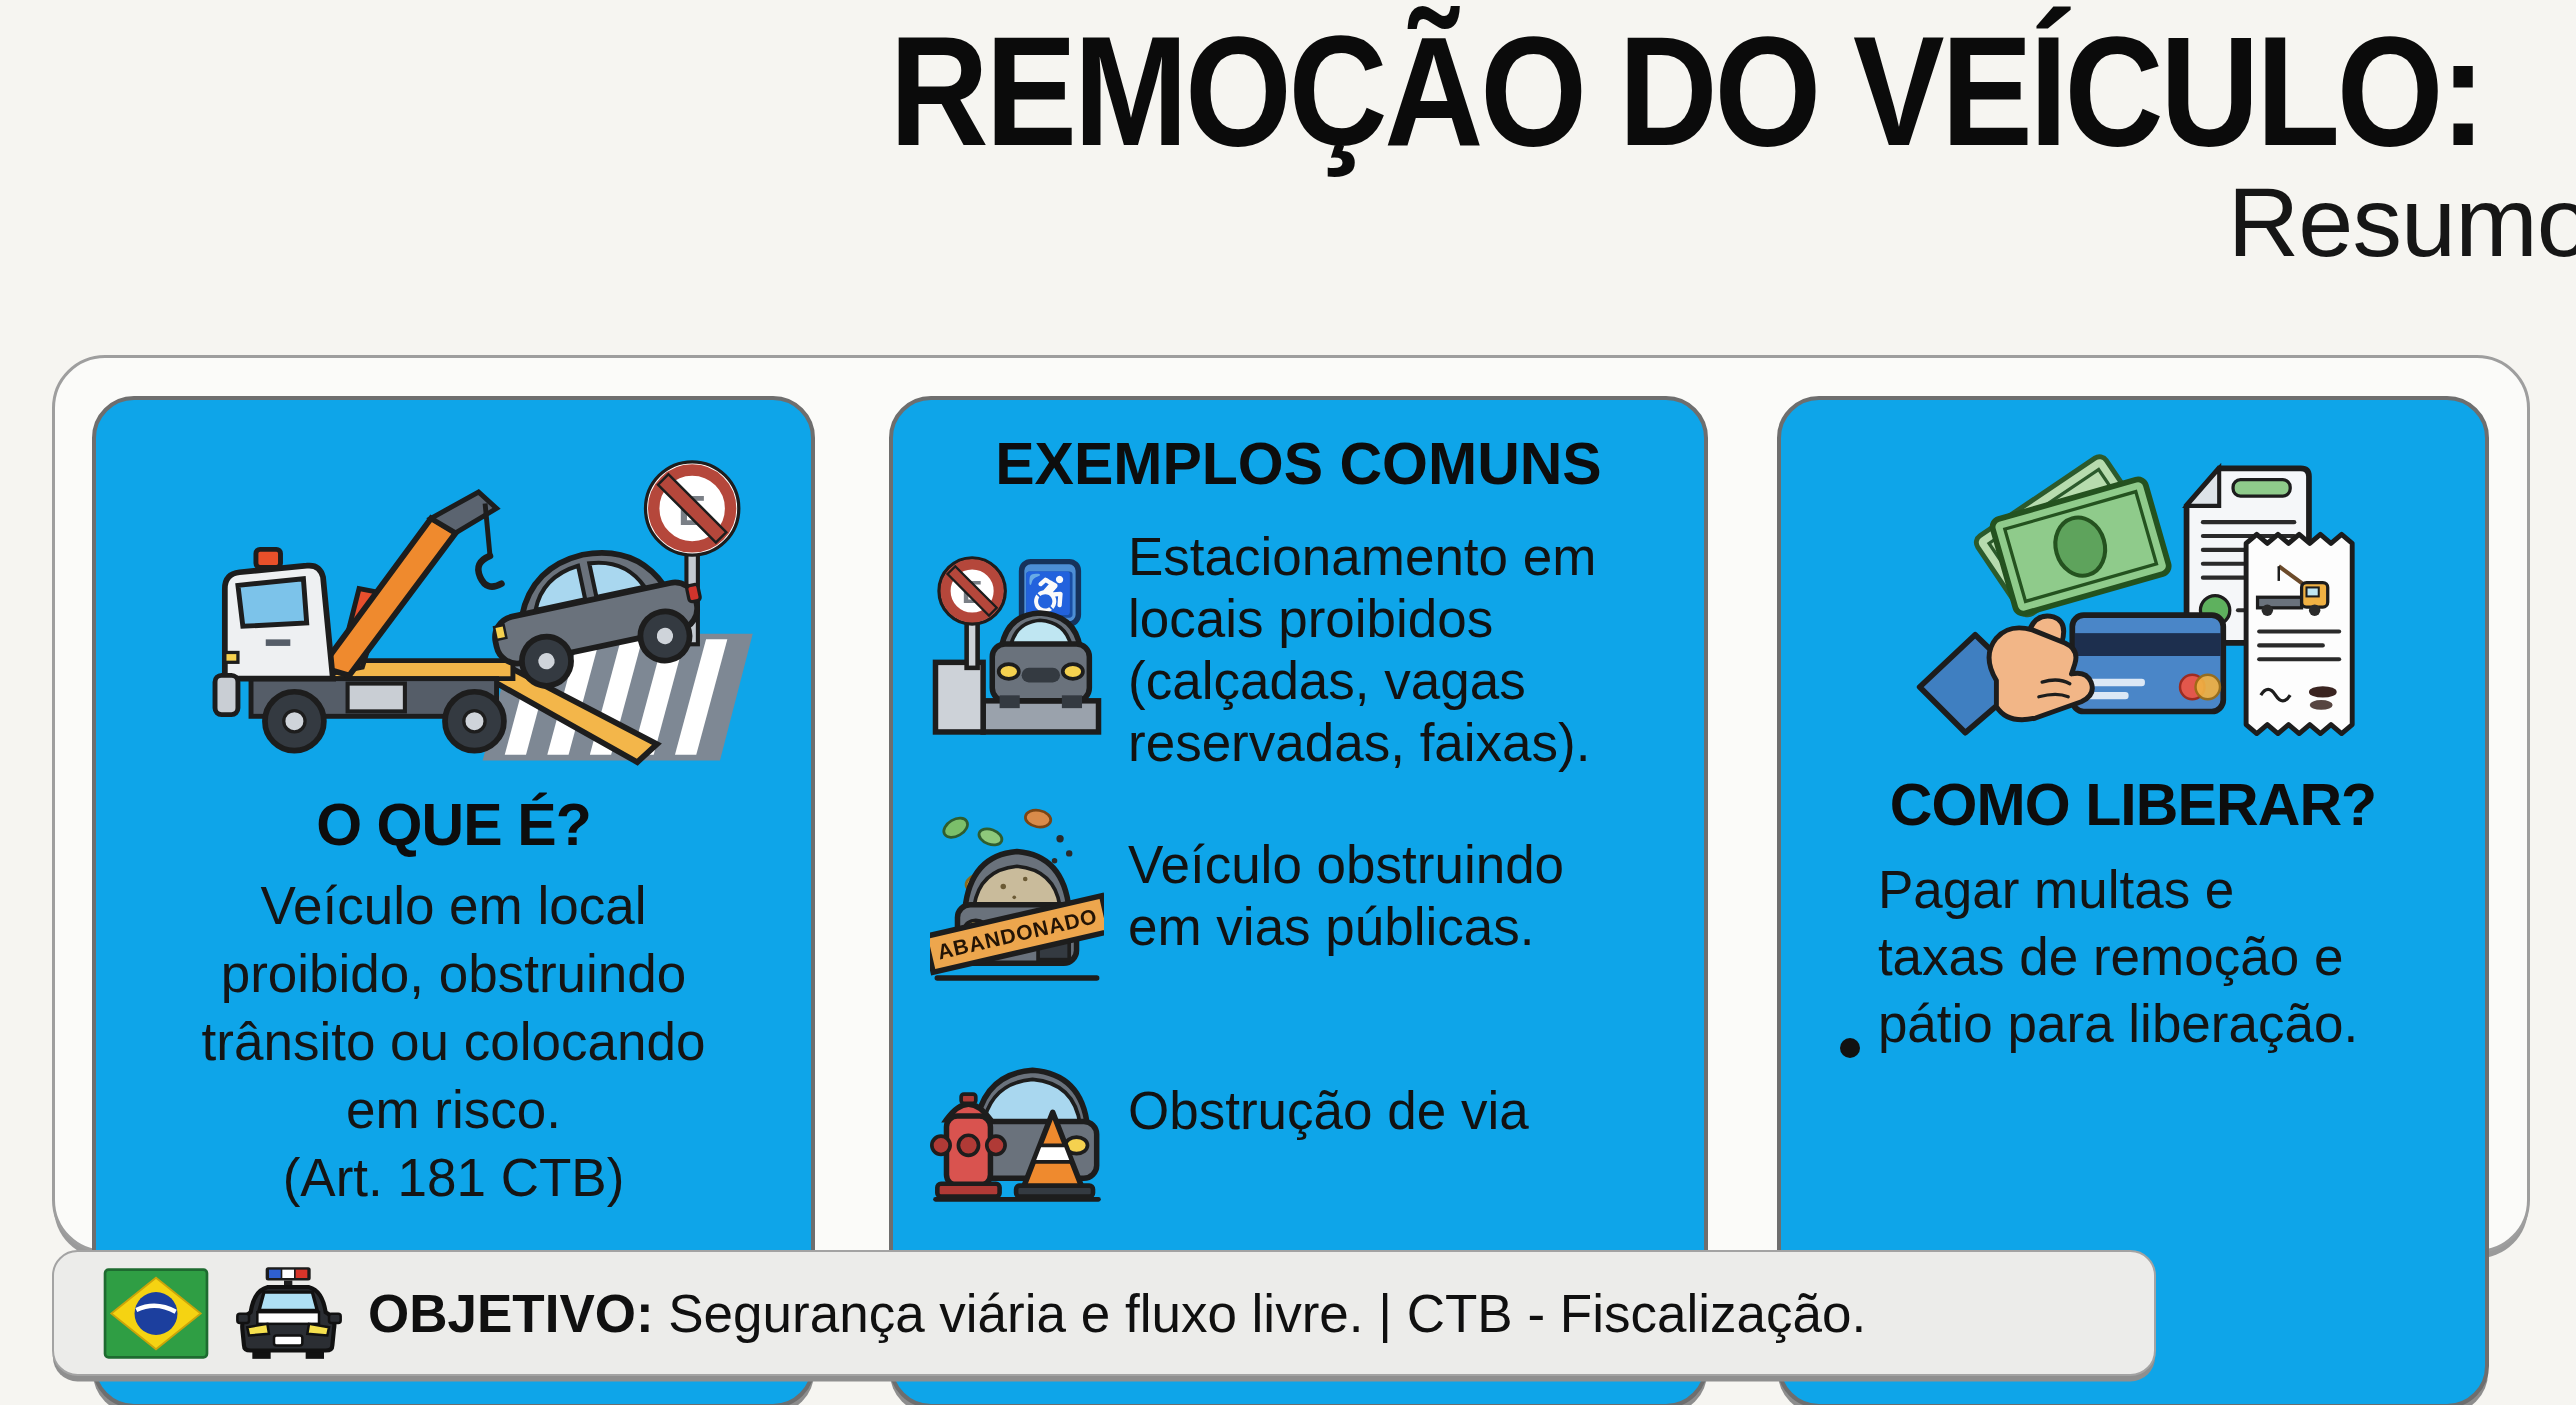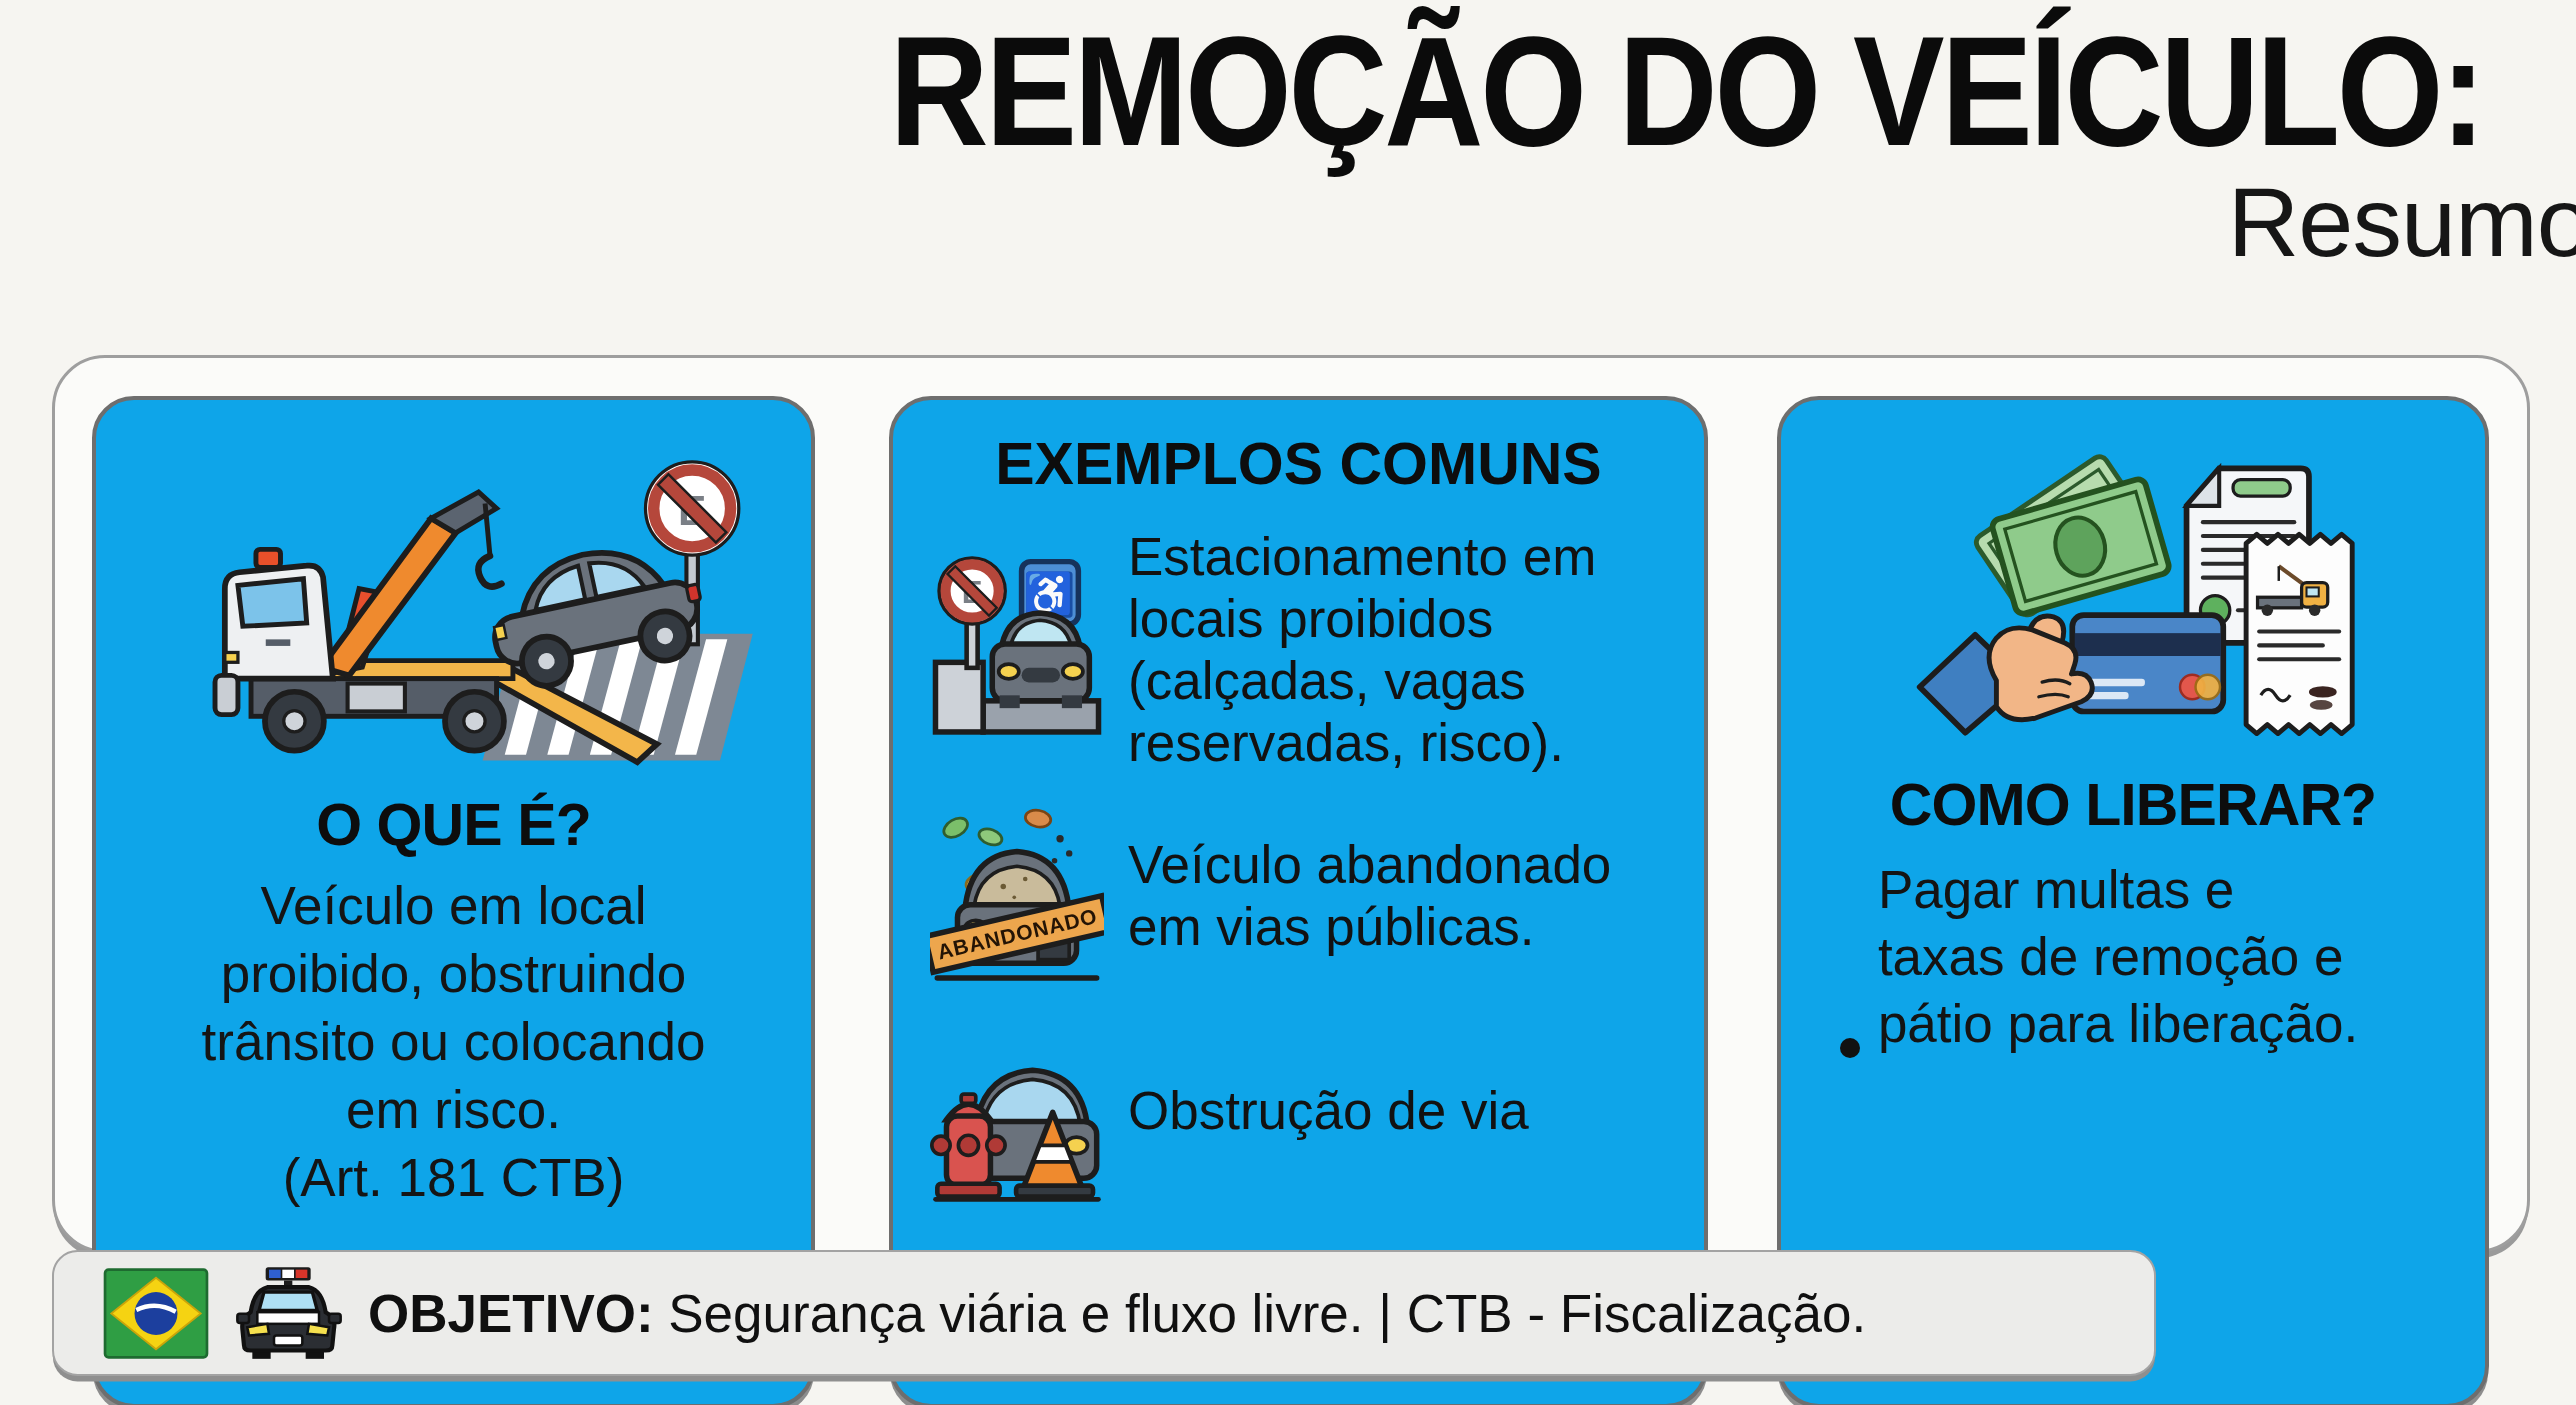--- a/index.html
+++ b/index.html
@@ -156,21 +156,21 @@
           <ellipse cx="86" cy="126" rx="11" ry="8" fill="#f5d14f" stroke="#1d1d1d" stroke-width="4"></ellipse>
           <ellipse cx="156" cy="126" rx="11" ry="8" fill="#f5d14f" stroke="#1d1d1d" stroke-width="4"></ellipse>
           <rect x="100" y="122" width="42" height="16" rx="8" fill="#343a41"></rect>
           <rect x="76" y="152" width="22" height="14" fill="#343a41"></rect>
           <rect x="144" y="152" width="22" height="14" fill="#343a41"></rect>
         </svg>
         <div class="ex-text">
           <div>Estacionamento em</div>
           <div>locais proibidos</div>
           <div>(calçadas, vagas</div>
-          <div>reservadas, risco).</div>
+          <div>reservadas, faixas).</div>
         </div>
       </div>
 
       <div class="ex-row">
         <svg class="ex-icon" width="174" height="188" viewBox="0 0 190 205">
           <ellipse cx="28" cy="28" rx="14" ry="9" fill="#7bbf6a" stroke="#2f5d2f" stroke-width="3" transform="rotate(-30 28 28)"></ellipse>
           <ellipse cx="66" cy="38" rx="13" ry="8" fill="#8ec97b" stroke="#2f5d2f" stroke-width="3" transform="rotate(20 66 38)"></ellipse>
           <ellipse cx="118" cy="18" rx="14" ry="9" fill="#d98b4a" stroke="#7a4514" stroke-width="3" transform="rotate(10 118 18)"></ellipse>
           <ellipse cx="52" cy="88" rx="13" ry="9" fill="#e8c96a" stroke="#8a6b1d" stroke-width="3" transform="rotate(-20 52 88)"></ellipse>
           <circle cx="142" cy="40" r="4" fill="#2a2a2a"></circle>
@@ -185,21 +185,21 @@
           <ellipse cx="50" cy="138" rx="12" ry="9" fill="#e8c96a" stroke="#1d1d1d" stroke-width="4"></ellipse>
           <rect x="122" y="136" width="20" height="10" fill="#c0392b" stroke="#1d1d1d" stroke-width="3"></rect>
           <rect x="118" y="150" width="34" height="22" fill="#343a41" stroke="#1d1d1d" stroke-width="4"></rect>
           <g transform="rotate(-13 95 142)">
             <rect x="-4" y="124" width="198" height="40" fill="#eda64d" stroke="#1d1d1d" stroke-width="6"></rect>
             <text x="95" y="152" font-size="23" font-weight="bold" letter-spacing="1" fill="#241405" text-anchor="middle">ABANDONADO</text>
           </g>
           <line x1="8" y1="192" x2="182" y2="192" stroke="#1d1d1d" stroke-width="6" stroke-linecap="round"></line>
         </svg>
         <div class="ex-text">
-          <div>Veículo abandonado</div>
+          <div>Veículo obstruindo</div>
           <div>em vias públicas.</div>
         </div>
       </div>
 
       <div class="ex-row">
         <svg class="ex-icon" width="174" height="188" viewBox="0 0 190 205">
           <path d="M50,120 Q58,62 112,58 Q166,62 172,120 Z" fill="#6a727c" stroke="#1d1d1d" stroke-width="6"></path>
           <path d="M58,118 Q66,72 112,68 Q158,72 164,118 Z" fill="#a9d7ef" stroke="#1d1d1d" stroke-width="4"></path>
           <rect x="42" y="114" width="140" height="62" rx="14" fill="#6a727c" stroke="#1d1d1d" stroke-width="6"></rect>
           <rect x="36" y="120" width="14" height="12" fill="#c0392b" stroke="#1d1d1d" stroke-width="3"></rect>

